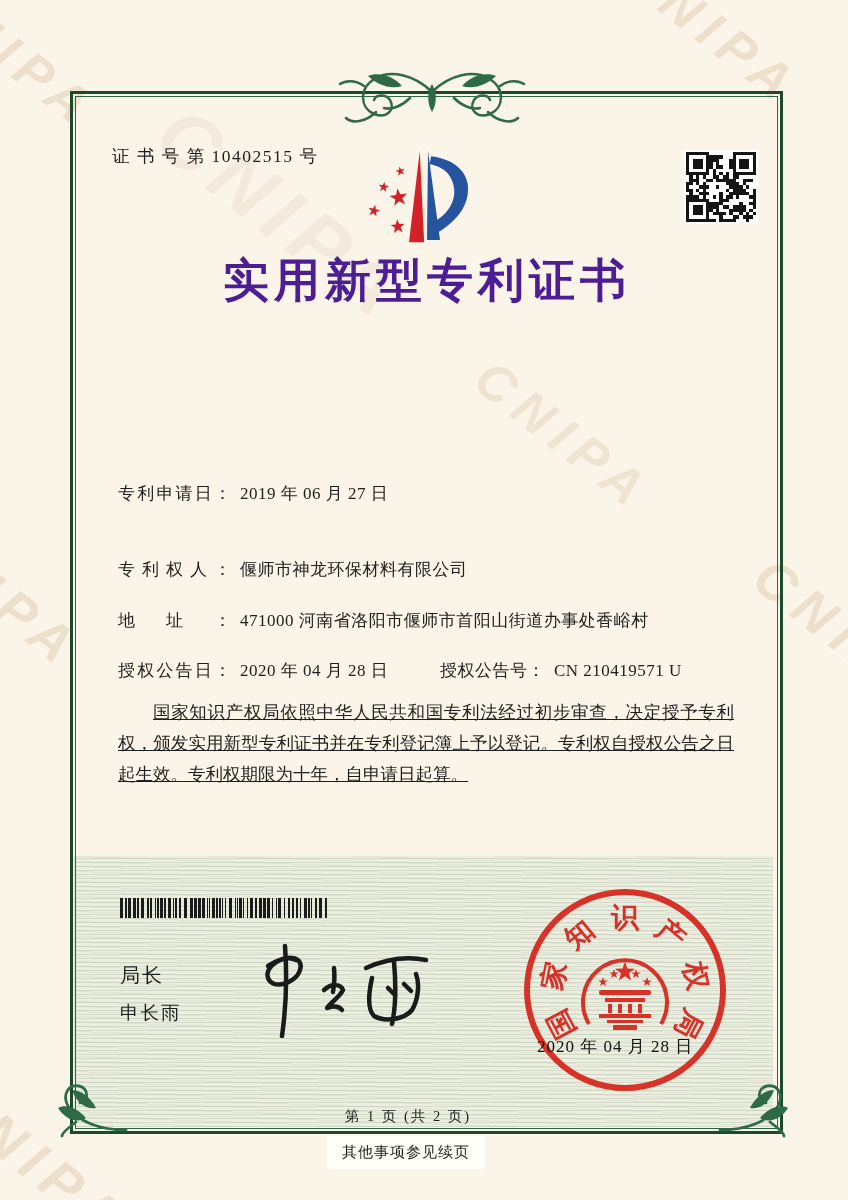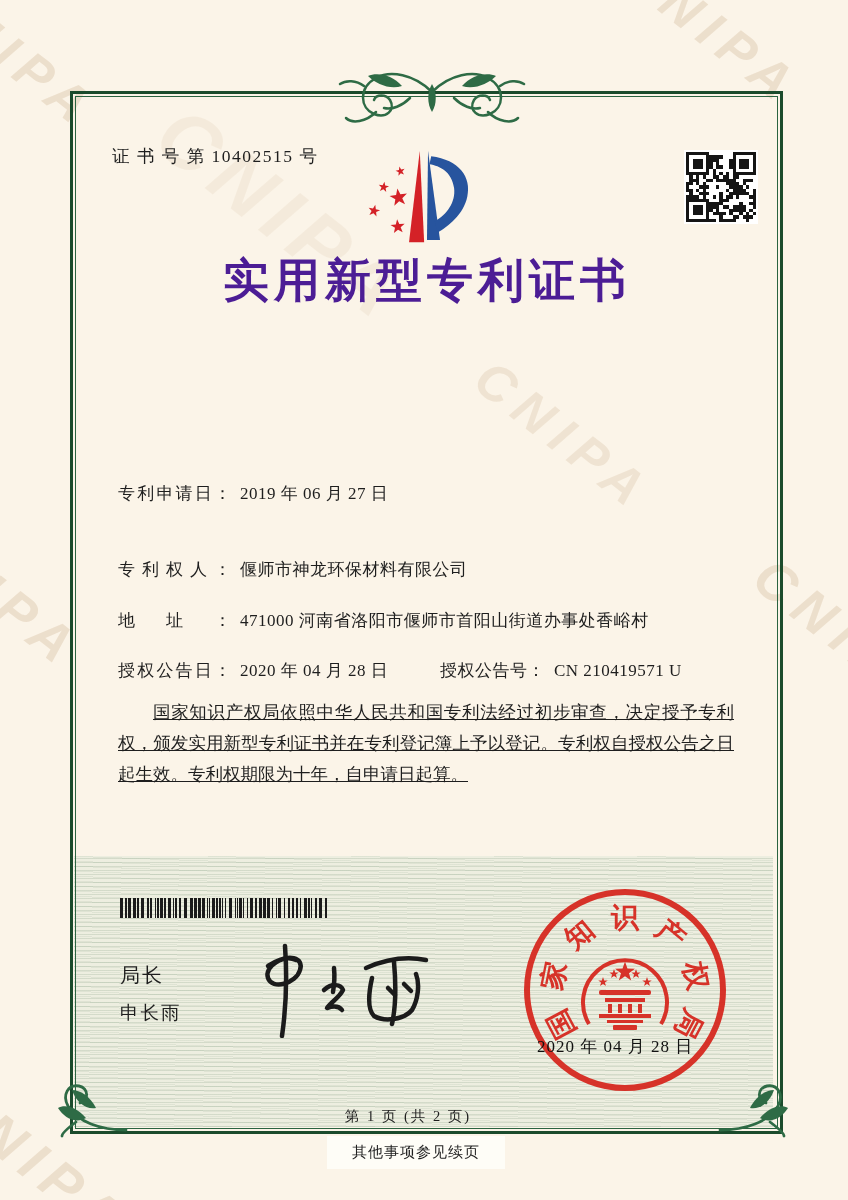--- a/index.html
+++ b/index.html
@@ -52,21 +52,21 @@
   .sig-title{position:absolute;z-index:5;left:120px;top:962px;font-size:20px;letter-spacing:2px;}
   .sig-name {position:absolute;z-index:5;left:120px;top:1000px;font-size:18.5px;letter-spacing:2px;}
   .signature{position:absolute;z-index:6;left:238px;top:938px;}
   .seal{position:absolute;z-index:6;left:518px;top:883px;opacity:.93;}
   .seal-char{font-size:28px;font-weight:700;fill:#d6251c;
              font-family:"Liberation Serif","DejaVu Serif",serif;}
   .seal-date{position:absolute;z-index:7;left:537px;top:1035px;font-size:17px;
              letter-spacing:1px;color:#111;white-space:nowrap;}
   .page-info{position:absolute;z-index:5;left:408px;top:1095px;transform:translateX(-50%);
              font-size:14.5px;letter-spacing:2px;white-space:nowrap;margin-top:12px;}
-  .cont-note{position:absolute;z-index:5;left:327px;top:1136px;width:178px;height:33px;
+  .cont-note{position:absolute;z-index:5;left:327px;top:1136px;width:158px;height:33px;
              background:#fefdf7;text-align:center;line-height:33px;font-size:15px;
              letter-spacing:1px;}
 </style>
 </head>
 <body>
 
 <div id="page">
 
   <div class="wm" style="left:-55px;top:-35px;font-size:52px;">CNIPA</div>
   <div class="wm" style="left:648px;top:-58px;font-size:52px;">CNIPA</div>

